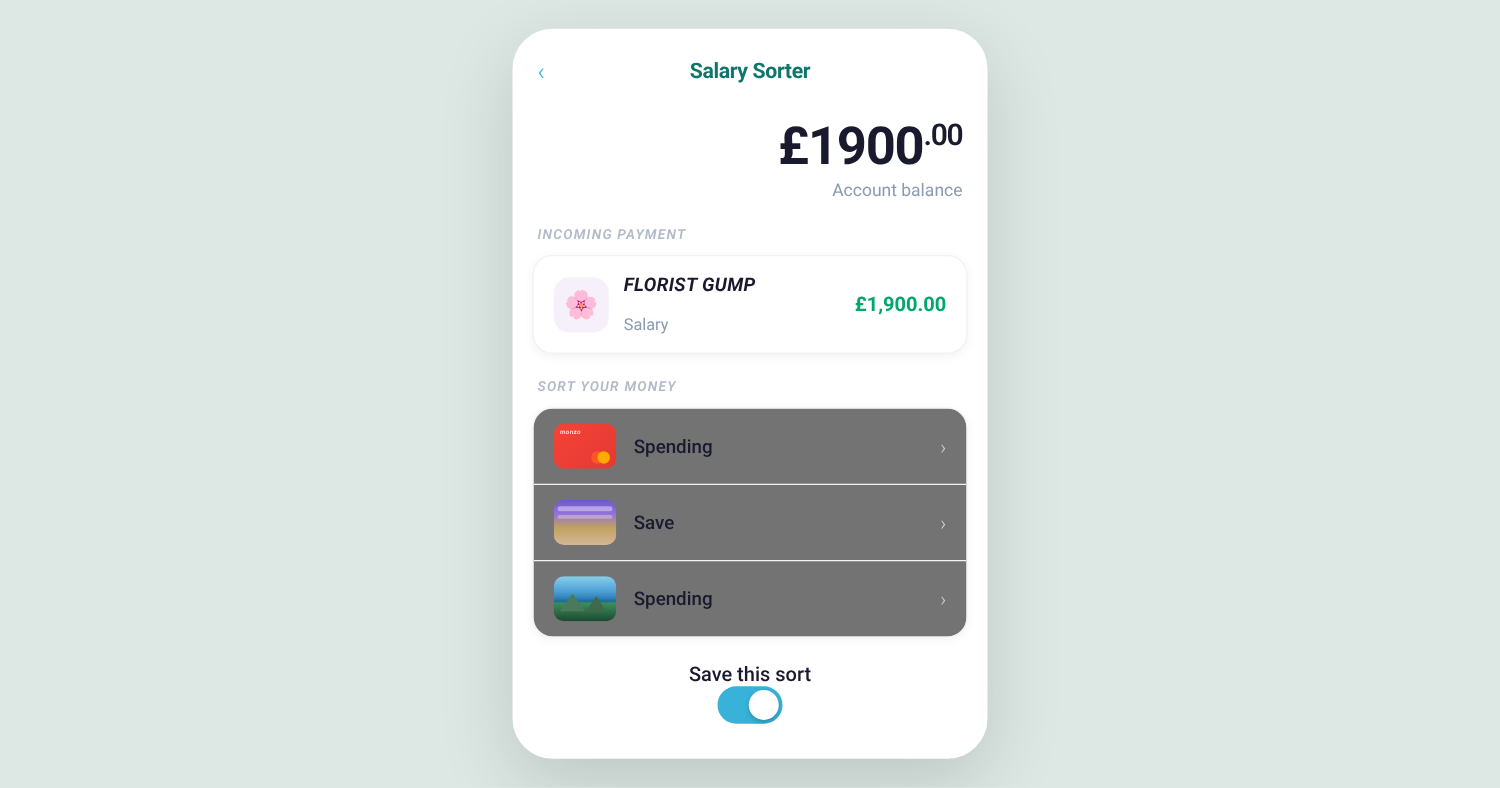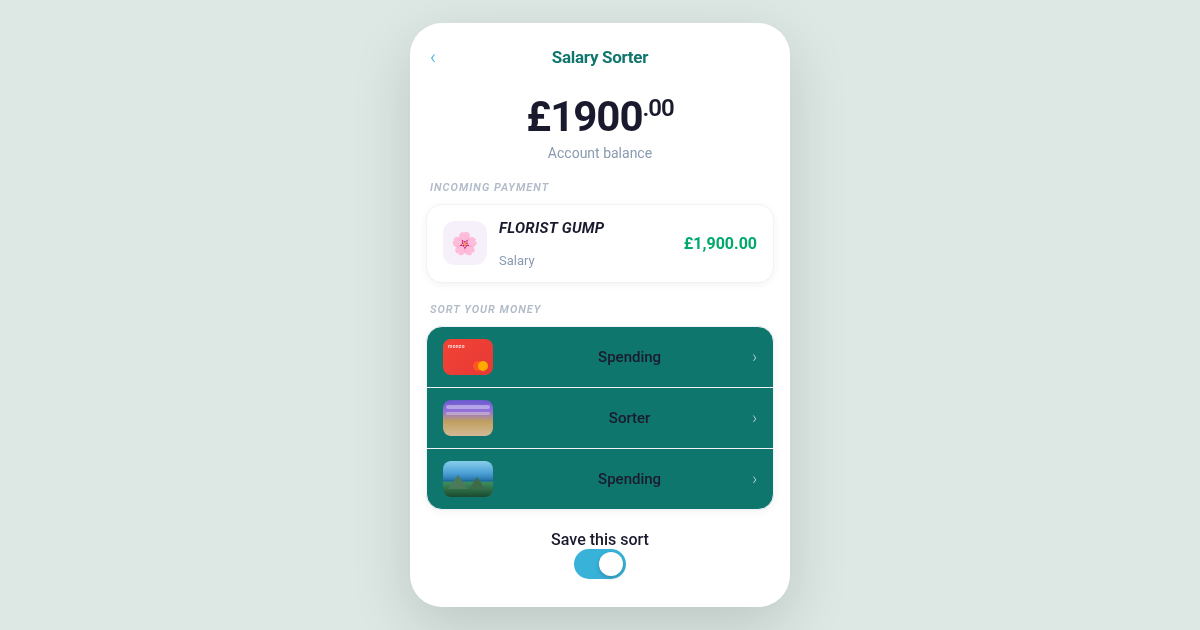--- a/index.html
+++ b/index.html
@@ -49,21 +49,21 @@
     }
 
     .title {
       font-size: 17px;
       font-weight: 700;
       color: #0f766e;
       letter-spacing: -0.3px;
     }
 
     .balance-section {
-      text-align: center;
+      text-align: right;
       padding: 8px 20px 20px;
     }
 
     .balance-amount {
       font-size: 42px;
       font-weight: 700;
       color: #1a1a2e;
       letter-spacing: -1px;
       line-height: 1.1;
     }
@@ -139,27 +139,26 @@
       font-size: 16px;
       font-weight: 700;
       color: #00a86b;
     }
 
     .sort-section {
       flex: 1;
     }
 
     .sort-list {
-      background: #0f766e;
+      background: #737373;
       border: 1px solid #f0f2f5;
       border-radius: 16px;
       margin: 0 16px 0;
       overflow: hidden;
       box-shadow: 0 2px 8px rgba(0,0,0,0.05);
-      text-align: center;
     }
 
     .sort-item {
       display: flex;
       align-items: center;
       padding: 12px 16px;
       cursor: pointer;
       border-bottom: 1px solid #f0f2f5;
     }
 
@@ -363,21 +362,21 @@
           <div class="spending-card"></div>
         </div>
         <span class="sort-item-label">Spending</span>
         <span class="chevron">›</span>
       </div>
 
       <div class="sort-item">
         <div class="sort-item-image">
           <div class="bills-visual"></div>
         </div>
-        <span class="sort-item-label">Sorter</span>
+        <span class="sort-item-label">Save</span>
         <span class="chevron">›</span>
       </div>
 
       <div class="sort-item">
         <div class="sort-item-image">
           <div class="holiday-visual"></div>
         </div>
         <span class="sort-item-label">Spending</span>
         <span class="chevron">›</span>
       </div>

